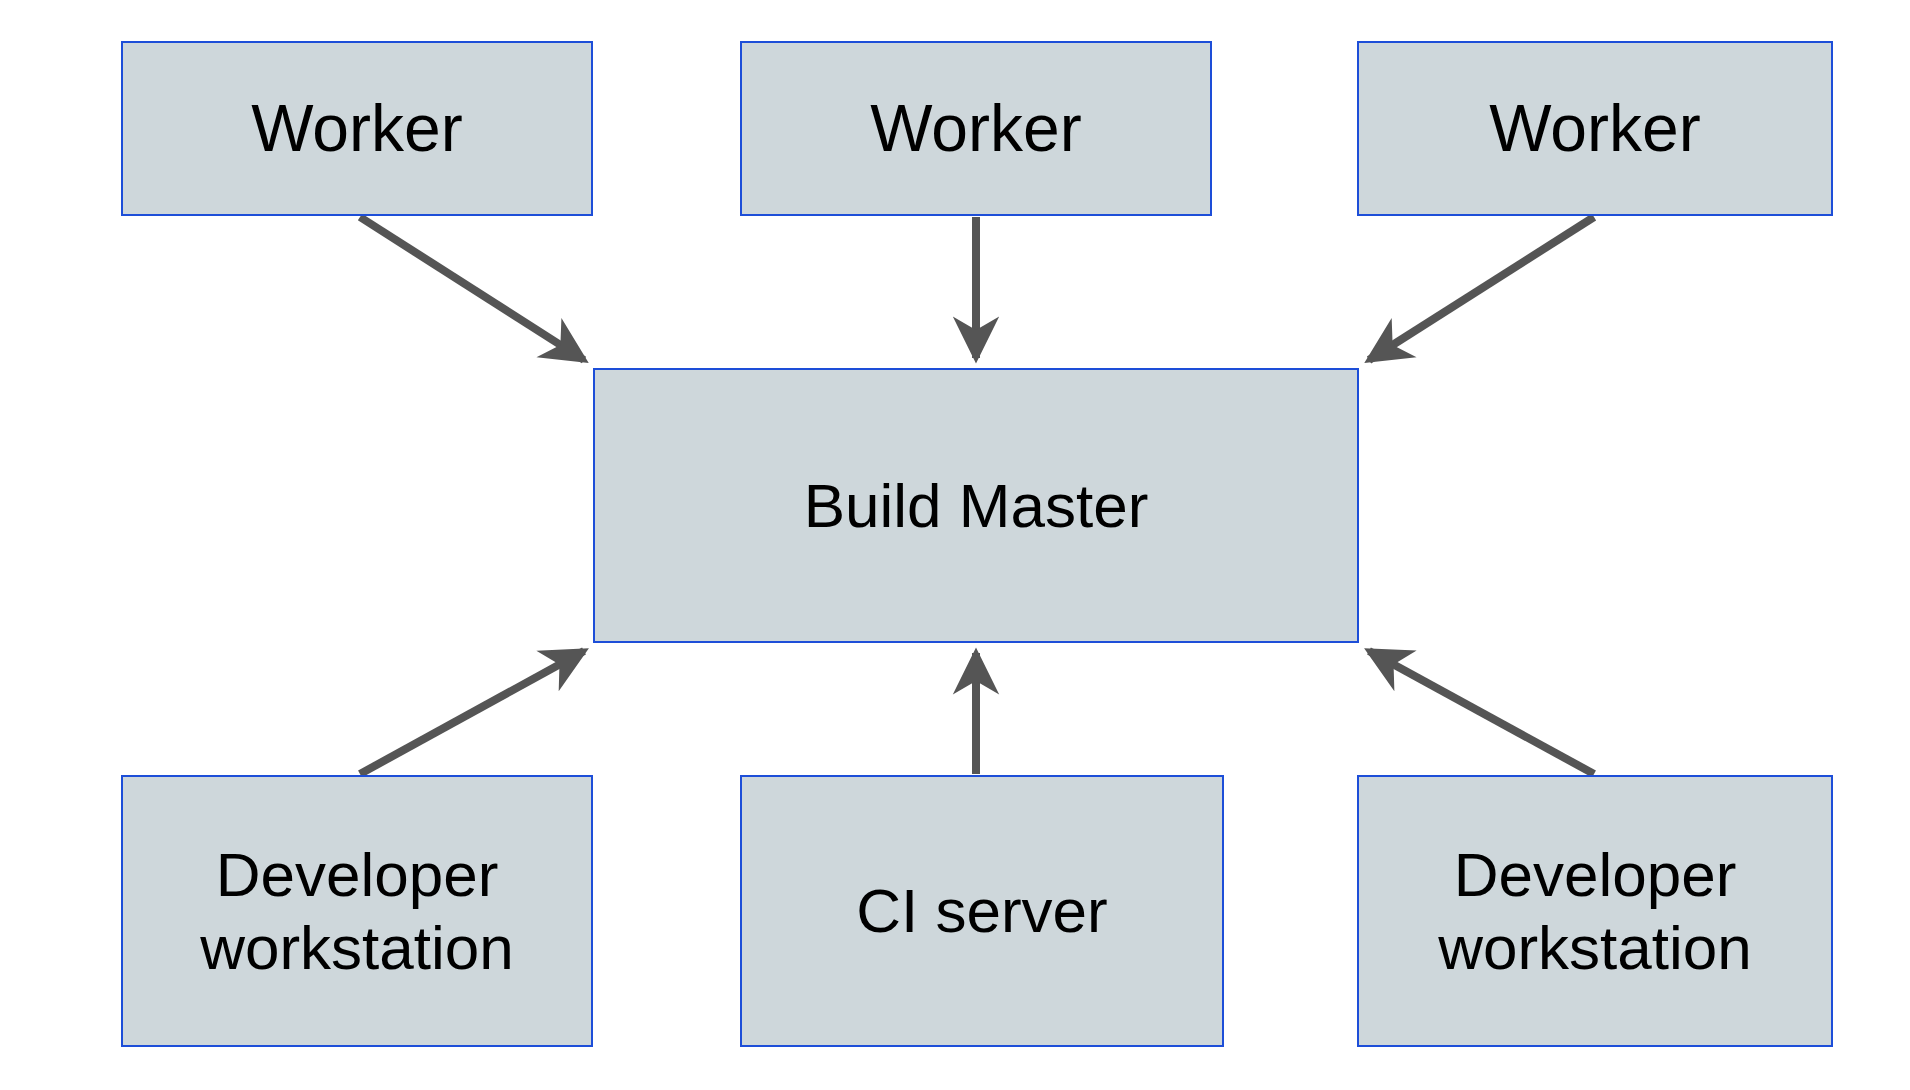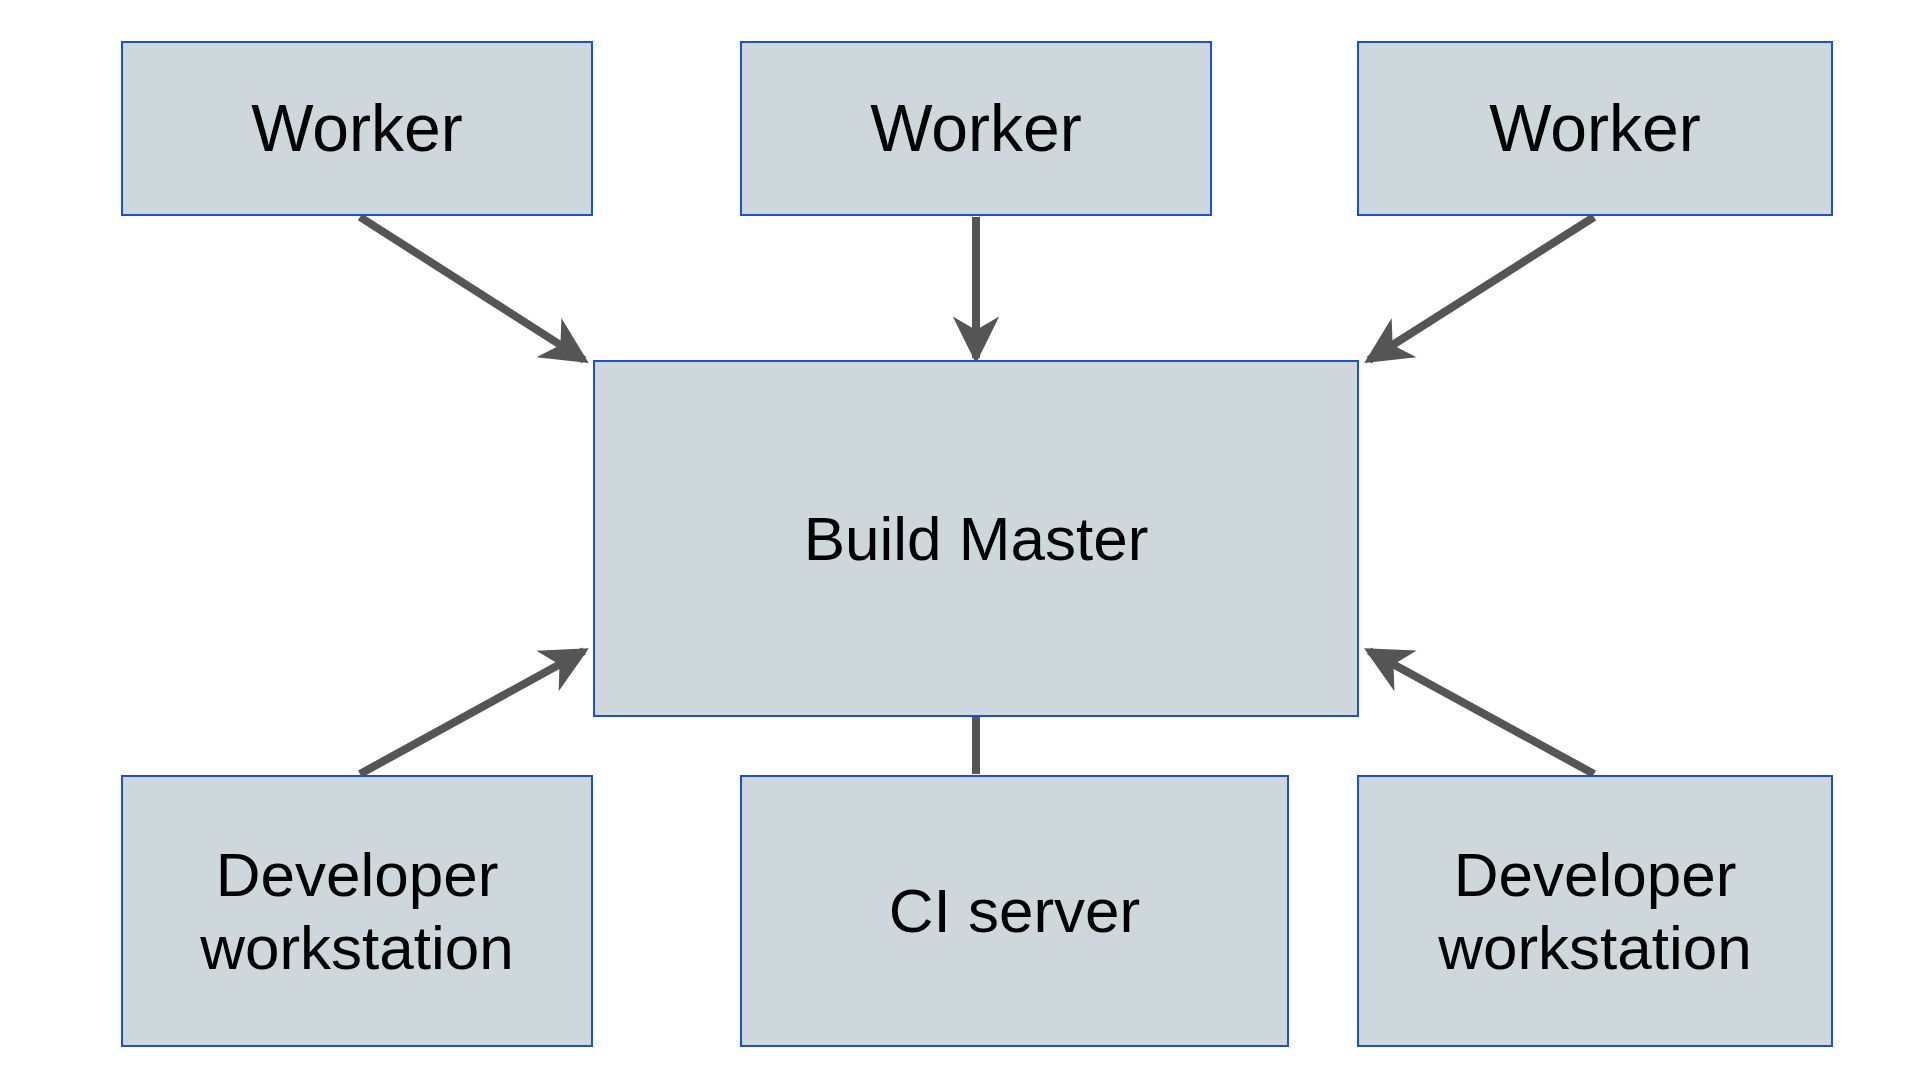--- a/index.html
+++ b/index.html
@@ -38,23 +38,23 @@
     line-height: 1.18;
     white-space: pre-line;
   }
   .node-label {
     display: block;
     padding: 0 6px;
   }
   .n-worker-left   { left:121px;  top:41px;  width:472px; height:175px; font-size:66px; }
   .n-worker-mid    { left:740px;  top:41px;  width:472px; height:175px; font-size:66px; }
   .n-worker-right  { left:1357px; top:41px;  width:476px; height:175px; font-size:66px; }
-  .n-build-master  { left:593px;  top:360px; width:766px; height:357px; font-size:62px; }
+  .n-build-master  { left:593px;  top:368px; width:766px; height:275px; font-size:62px; }
   .n-dev-left      { left:121px;  top:775px; width:472px; height:272px; font-size:62px; }
-  .n-ci-server     { left:740px;  top:775px; width:549px; height:272px; font-size:62px; }
+  .n-ci-server     { left:740px;  top:775px; width:484px; height:272px; font-size:62px; }
   .n-dev-right     { left:1357px; top:775px; width:476px; height:272px; font-size:62px; }
 </style>
 </head>
 <body>
 
 <div id="canvas">
 
   <svg id="edge-layer" viewBox="0 0 1910 1090" width="1910" height="1090" xmlns="http://www.w3.org/2000/svg">
     <defs>
       <marker id="arrowhead" markerWidth="6.2" markerHeight="6.2" refX="5.4" refY="3.1" orient="auto" markerUnits="strokeWidth">

